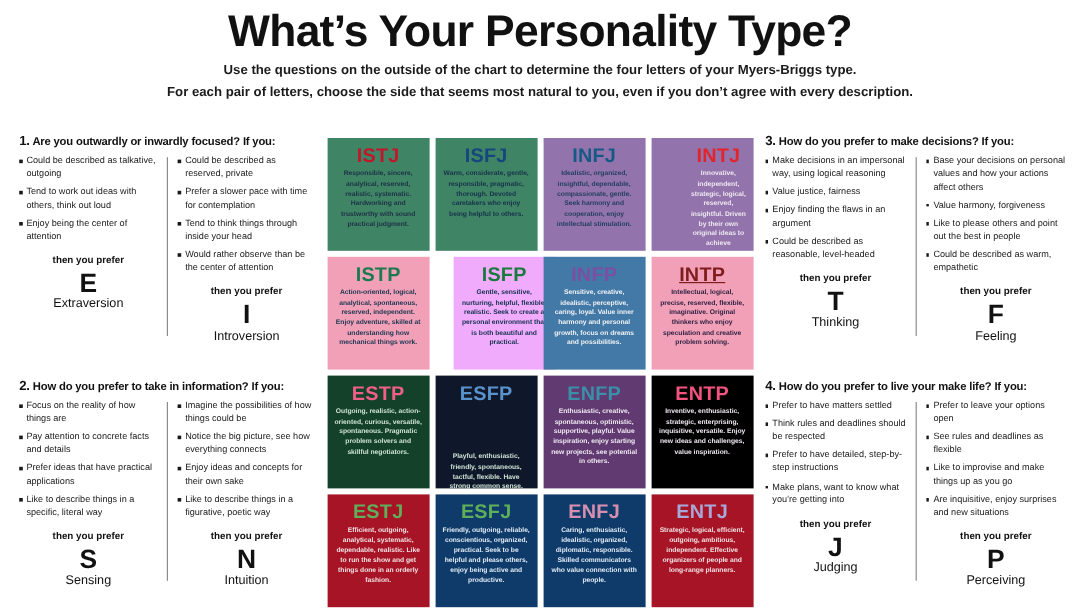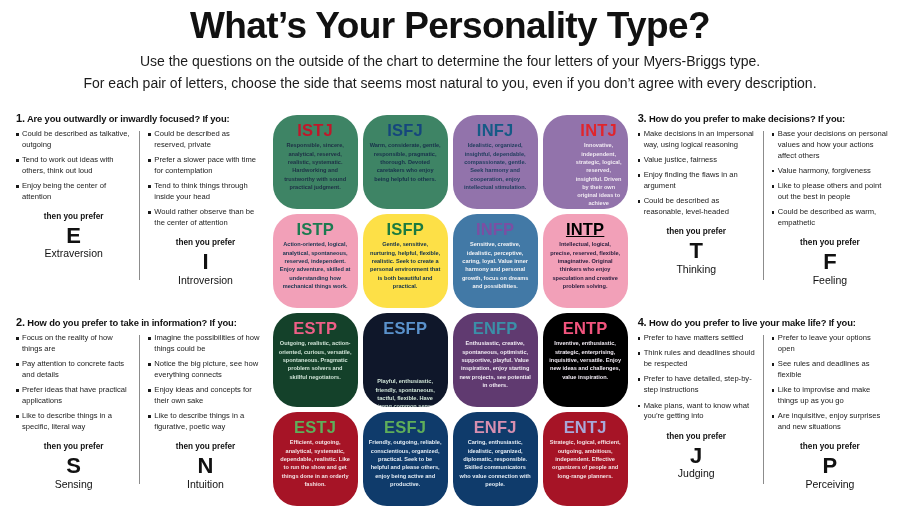--- a/index.html
+++ b/index.html
@@ -20,25 +20,25 @@
   .header { text-align: center; padding-top: 6px; }
   .title {
     font-size: 37px;
     font-weight: 700;
     letter-spacing: -0.6px;
     line-height: 1.06;
     color: #111111;
     font-family: "Liberation Sans", sans-serif;
   }
   .subtitle {
-    font-size: 14px;
+    font-size: 11px;
     line-height: 1.52;
     color: #1b1b1b;
     margin-top: 6px;
-    font-weight: 400;
+    font-weight: 700;
   }
 
   
   .body-wrap {
     position: absolute;
     top: 112px; left: 0;
     width: 900px; height: 396px;
     display: flex;
     align-items: flex-start;
   }
@@ -132,21 +132,20 @@
     gap: 5px 5px;
     justify-content: start;
   }
   .card {
     width: 85px; height: 94px;
     padding: 5px 5px 4px 5px;
     display: flex;
     flex-direction: column;
     align-items: center;
     overflow: hidden;
-    border-radius: 24px;
   }
   .card .code {
     font-size: 16.5px;
     font-weight: 700;
     letter-spacing: 0.2px;
     line-height: 1.12;
     margin-top: 1px;
     margin-bottom: 2px;
   }
   .card .desc {
@@ -249,30 +248,30 @@
         </div>
         <div class="card" style="background: rgb(146, 115, 171); padding-left: 32px;">
           <div class="code" style="color: rgb(224, 37, 44);">INTJ</div>
           <div class="desc" style="color: rgb(240, 233, 242);">Innovative, independent, strategic, logical, reserved, insightful. Driven by their own original ideas to achieve improvements.</div>
         </div>
 
         <div class="card" style="background: rgb(242, 160, 184);">
           <div class="code" style="color: rgb(28, 122, 80);">ISTP</div>
           <div class="desc" style="color: rgb(22, 52, 79);">Action-oriented, logical, analytical, spontaneous, reserved, independent. Enjoy adventure, skilled at understanding how mechanical things work.</div>
         </div>
-        <div class="card" style="background: #fde047;">
+        <div class="card" style="background: #f0abfc; margin-left: 15px;">
           <div class="code" style="color: rgb(28, 122, 63);">ISFP</div>
           <div class="desc" style="color: rgb(15, 47, 74);">Gentle, sensitive, nurturing, helpful, flexible, realistic. Seek to create a personal environment that is both beautiful and practical.</div>
         </div>
         <div class="card" style="background: rgb(66, 121, 166);">
           <div class="code" style="color: rgb(123, 79, 163);">INFP</div>
           <div class="desc" style="color: rgb(242, 243, 246);">Sensitive, creative, idealistic, perceptive, caring, loyal. Value inner harmony and personal growth, focus on dreams and possibilities.</div>
         </div>
         <div class="card" style="background: rgb(242, 160, 184);">
-          <div class="code" style="color: #000000; text-decoration: underline;">INTP</div>
+          <div class="code" style="color: #7f1d1d; text-decoration: underline;">INTP</div>
           <div class="desc" style="color: rgb(44, 32, 64);">Intellectual, logical, precise, reserved, flexible, imaginative. Original thinkers who enjoy speculation and creative problem solving.</div>
         </div>
 
         <div class="card" style="background: rgb(20, 65, 42);">
           <div class="code" style="color: rgb(239, 95, 135);">ESTP</div>
           <div class="desc" style="color: rgb(207, 227, 214);">Outgoing, realistic, action-oriented, curious, versatile, spontaneous. Pragmatic problem solvers and skillful negotiators.</div>
         </div>
         <div class="card" style="background: #0f172a; gap: 38px;">
           <div class="code" style="color: rgb(90, 146, 204);">ESFP</div>
           <div class="desc" style="color: rgb(207, 227, 214);">Playful, enthusiastic, friendly, spontaneous, tactful, flexible. Have strong common sense, enjoy helping people in tangible ways.</div>

